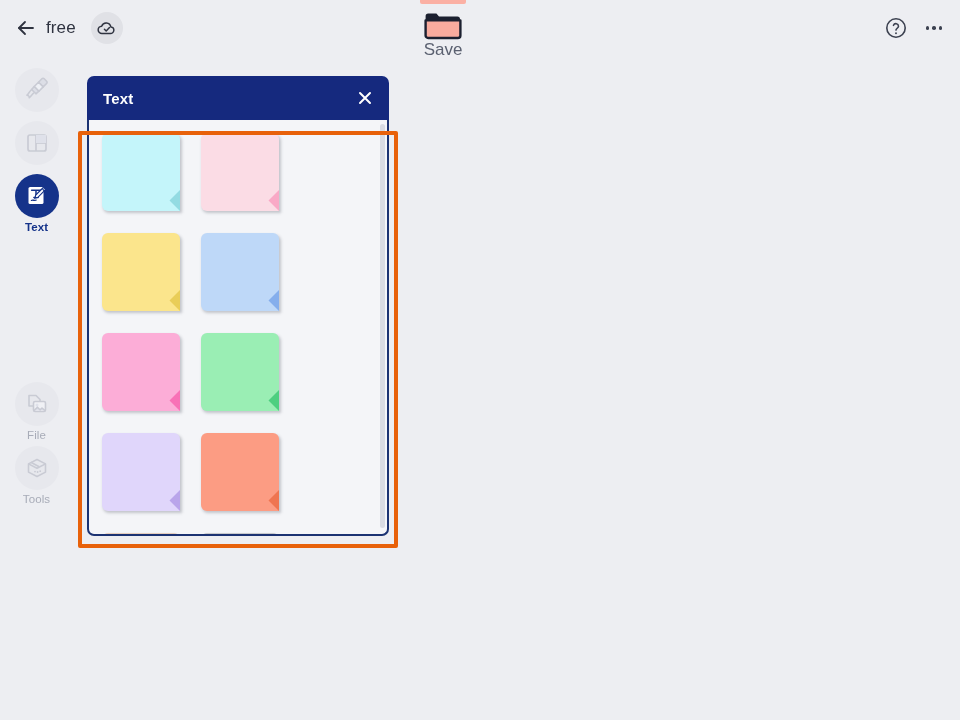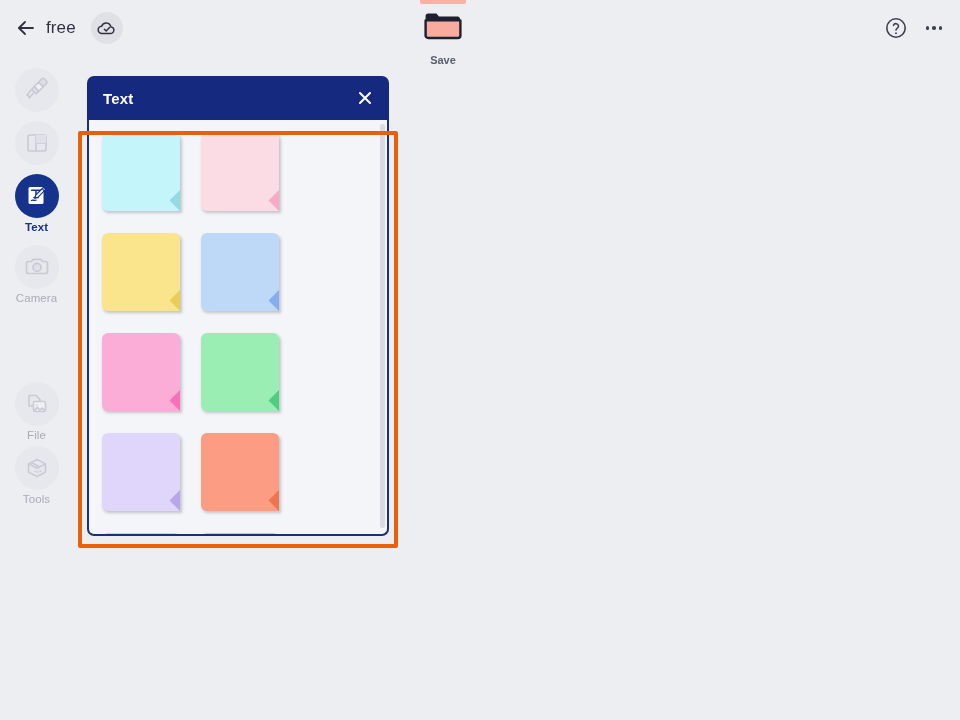--- a/index.html
+++ b/index.html
@@ -33,21 +33,21 @@
   #save-tool {
     position: absolute; left: 415px; top: 0; width: 56px; height: 64px;
     text-align: center; cursor: pointer;
   }
   #save-tool .topline {
     position: absolute; left: 5px; top: 0; width: 46px; height: 4px;
     background: #fbb0a4; border-radius: 0 0 2px 2px;
   }
   #save-tool .folder { margin: 10px auto 0; width: 40px; height: 30px; }
   #save-tool .lbl {
-    font-size: 11px; color: #5a6070; margin-top: 14px; font-weight: bold;
+    font-size: 17px; color: #5a6070; margin-top: 0;
   }
   #help-btn {
     position: absolute; left: 884px; top: 16px;
     width: 24px; height: 24px; cursor: pointer;
   }
   #more-btn {
     position: absolute; left: 922px; top: 16px;
     width: 24px; height: 24px; cursor: pointer;
     display: flex; align-items: center; justify-content: center; gap: 3px;
   }
@@ -219,29 +219,20 @@
         <rect x="6.5" y="6" width="15" height="17" rx="1.6" fill="#ffffff"></rect>
         <path d="M9.6 9.3h8.8v2.2M14 9.3v7.2M11.9 16.6h4.2" stroke="#15338a" stroke-width="1.5" stroke-linecap="round"></path>
         <path d="M9.4 19.4c1.6-1.2 3.2.9 4.8-.3" stroke="#15338a" stroke-width="1.3" stroke-linecap="round"></path>
         <path d="M23.9 8.6l-1.6-1.6a1 1 0 0 0-1.5 0l-7.1 7.1-.8 3 3-.8 7.1-7.1a1 1 0 0 0 0-1.5z" fill="#ffffff" stroke="#15338a" stroke-width="1.2"></path>
         <path d="M20.6 8.2l2.6 2.6" stroke="#15338a" stroke-width="1.2"></path>
       </svg>
     </div>
     <div class="rail-label active">Text</div>
   </div>
 
-  <div class="rail-item" style="top:189px">
-    <div class="rail-circle">
-      <svg width="30" height="30" viewBox="0 0 30 30" fill="none" stroke="#c9cbd4" stroke-width="1.7" stroke-linejoin="round">
-        <path d="M4.5 11.5a2 2 0 0 1 2-2h3l1.6-2.2h7.8L20.5 9.5h3a2 2 0 0 1 2 2v8a2 2 0 0 1-2 2h-17a2 2 0 0 1-2-2z"></path>
-        <circle cx="15" cy="15.4" r="4" fill="#dfe1ea" stroke="#c9cbd4"></circle>
-      </svg>
-    </div>
-    <div class="rail-label">Camera</div>
-  </div>
 
 
   <div class="rail-item" style="top:326px">
     <div class="rail-circle">
       <svg width="30" height="30" viewBox="0 0 30 30" fill="none" stroke="#c9cbd4" stroke-width="1.6" stroke-linejoin="round">
         <path d="M7 6.5h7l4 4v6.5H7z"></path>
         <rect x="11.5" y="12.5" width="12" height="10" rx="1.6" fill="#f0f1f5"></rect>
         <circle cx="15" cy="16" r="1.5" fill="#dfe1ea" stroke="none"></circle>
         <path d="M12 21.6l3.4-3.4 2.6 2.6 2-1.8 3 2.6" fill="#dfe1ea" stroke="#c9cbd4"></path>
       </svg>

